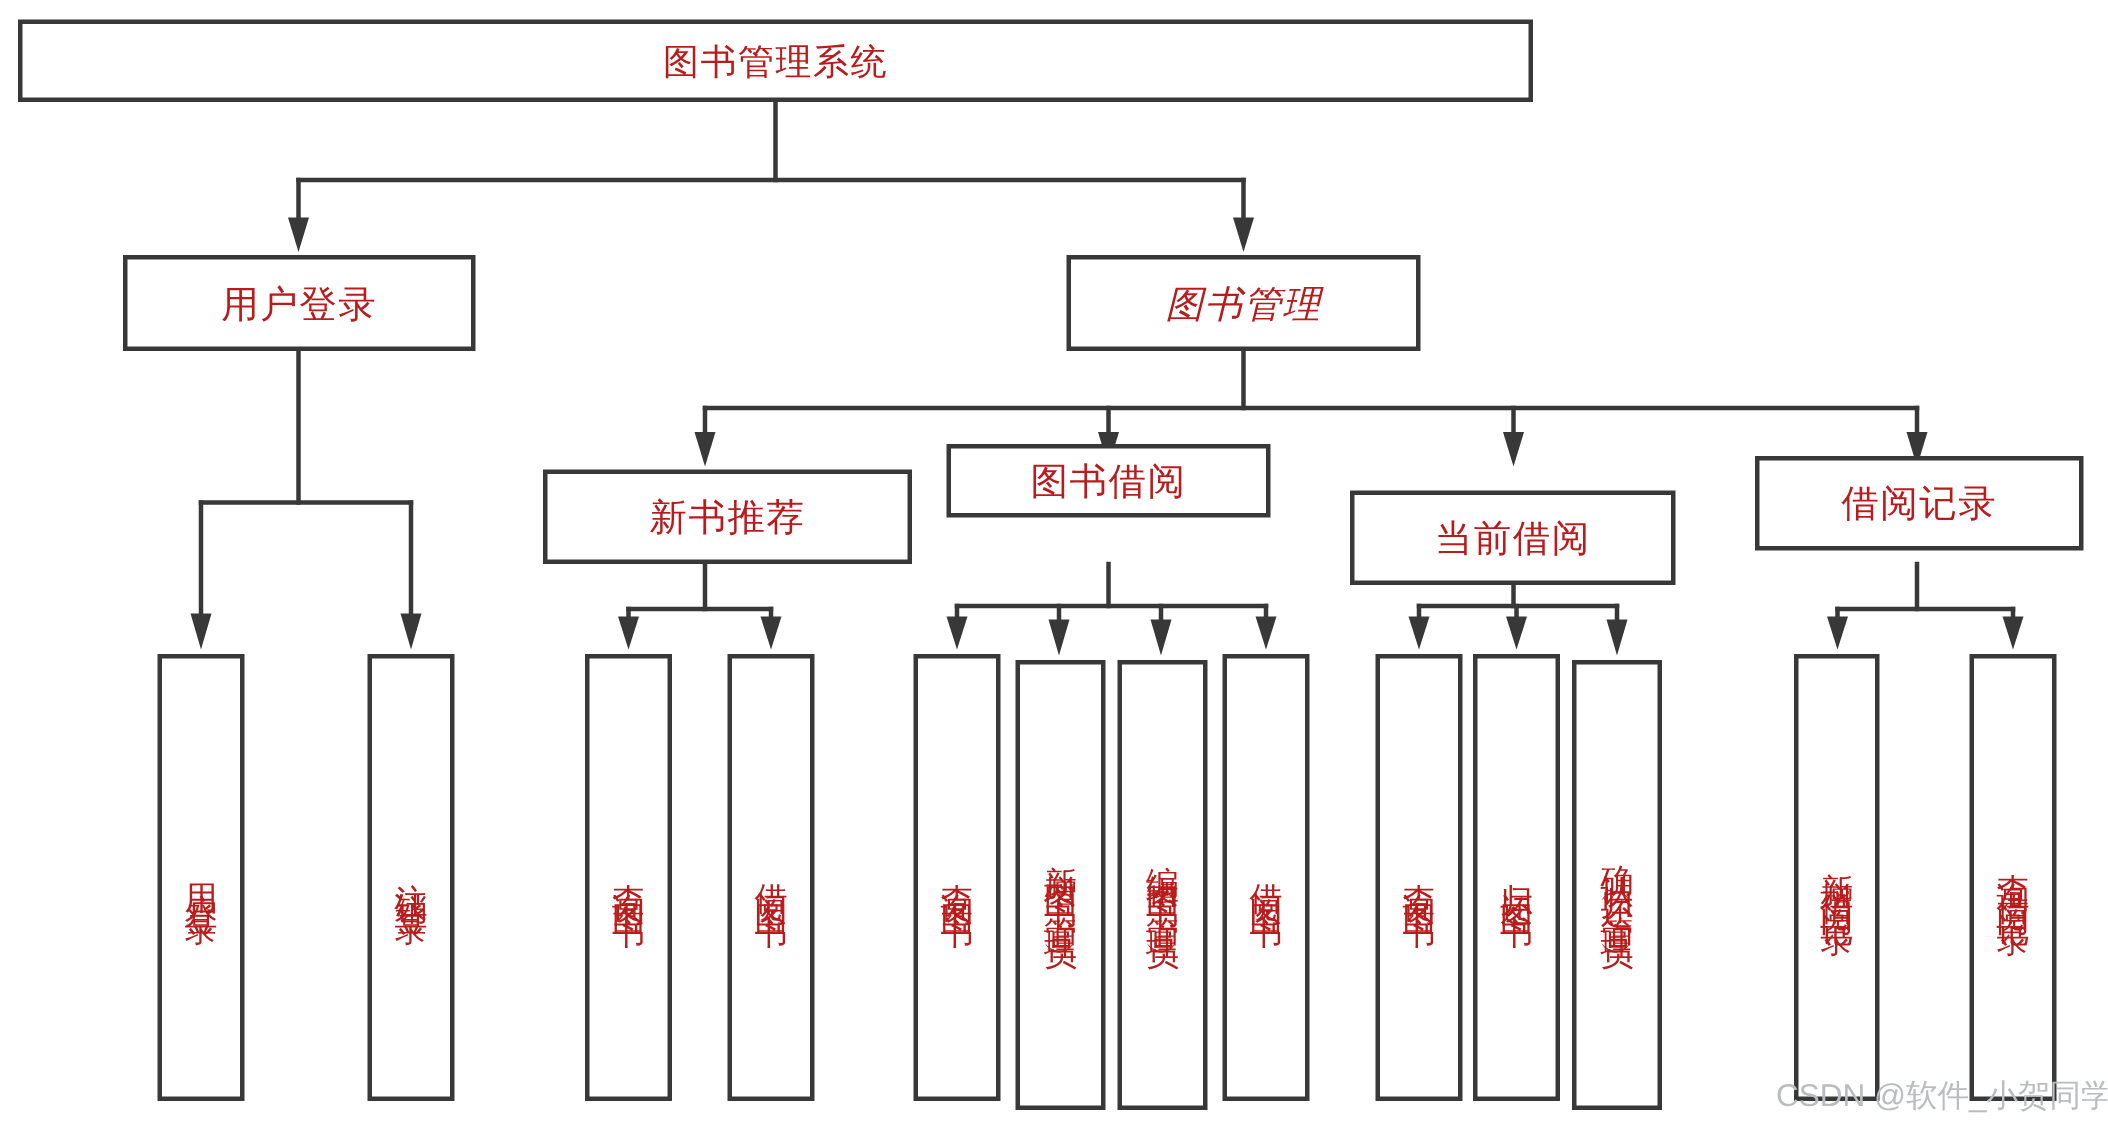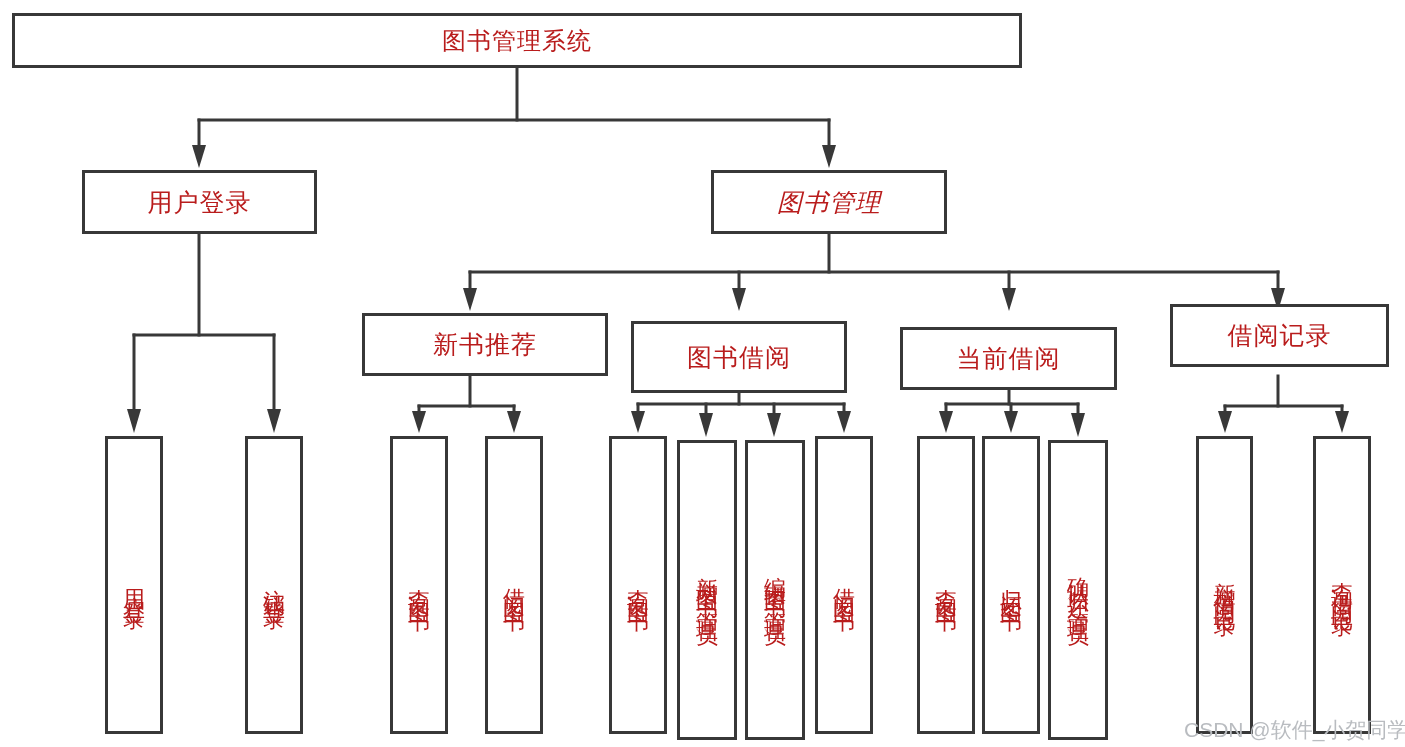--- a/index.html
+++ b/index.html
@@ -129,21 +129,21 @@
   <div class="node h-node" style="left:82px; top:170px; width:235px; height:64px;">
     <span>用户登录</span>
   </div>
   <div class="node h-node" style="left:711px; top:170px; width:236px; height:64px;font-style:italic;">
     <span>图书管理</span>
   </div>
 
   <div class="node h-node" style="left:362px; top:313px; width:246px; height:63px;">
     <span>新书推荐</span>
   </div>
-  <div class="node h-node" style="left:631px; top:321px; width:216px; height:72px;">
+  <div class="node h-node" style="left:631px; top:296px; width:216px; height:49px;">
     <span>图书借阅</span>
   </div>
   <div class="node h-node" style="left:900px; top:327px; width:217px; height:63px;">
     <span>当前借阅</span>
   </div>
   <div class="node h-node" style="left:1170px; top:304px; width:219px; height:63px;">
     <span>借阅记录</span>
   </div>
 
   <div class="node v-node" style="left:105px; top:436px; width:58px; height:298px;">

